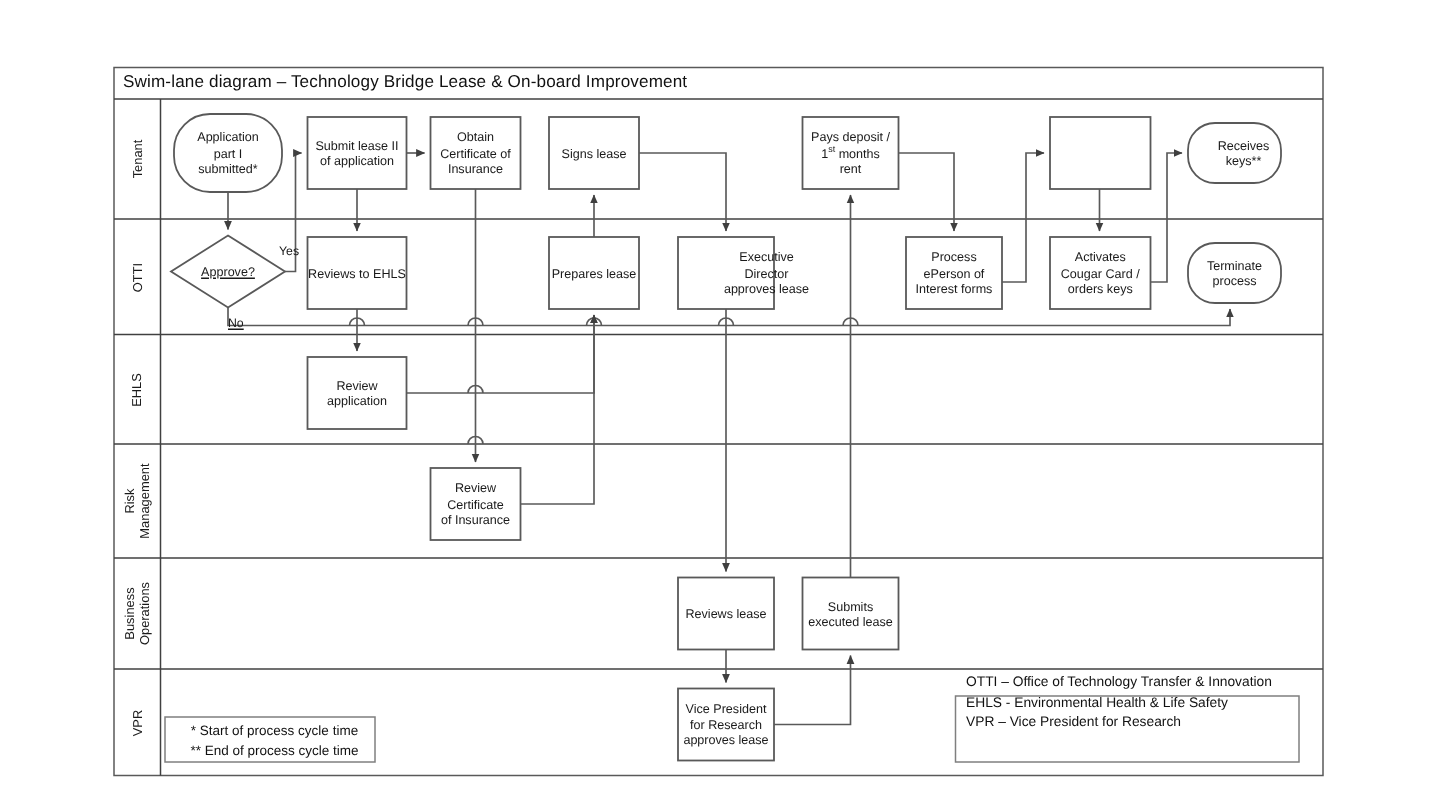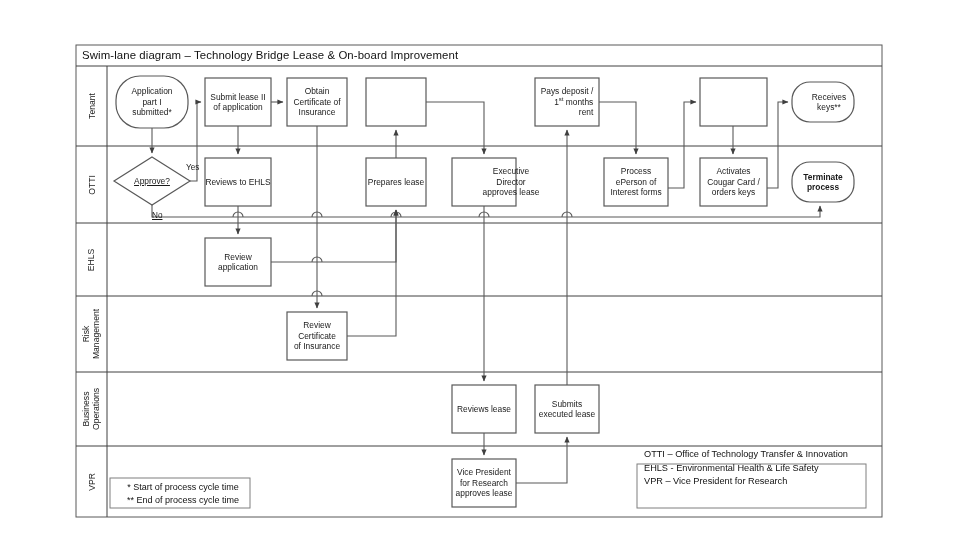--- a/index.html
+++ b/index.html
@@ -203,37 +203,38 @@
     </div>
 
     <div class="node-label" style="left:116px;top:76px;width:72px;height:52px;">Application
 part I
 submitted*</div>
     <div class="node-label" style="left:205px;top:78px;width:66px;height:48px;">Submit lease II
 of application</div>
     <div class="node-label" style="left:287px;top:78px;width:60px;height:48px;">Obtain
 Certificate of
 Insurance</div>
-    <div class="node-label" style="left:535px;top:78px;width:64px;height:48px;text-align:right;"><span>Pays deposit /<br>1<sup>st</sup> months<br>rent</span></div>
+    <div class="node-label" style="left:366px;top:78px;width:60px;height:48px;">Signs lease</div>
+    <div class="node-label" style="left:535px;top:78px;width:64px;height:48px;"><span>Pays deposit /<br>1<sup>st</sup> months<br>rent</span></div>
     <div class="node-label" style="left:792px;top:82px;width:74px;height:40px;">Receives
 keys**</div>
 
     <div class="node-label" style="left:114px;top:157px;width:76px;height:48px;text-decoration:underline;">Approve?</div>
     <div class="node-label" style="left:203px;top:158px;width:70px;height:48px;">Reviews to EHLS</div>
     <div class="node-label" style="left:364px;top:158px;width:64px;height:48px;">Prepares lease</div>
     <div class="node-label" style="left:450px;top:158px;width:68px;height:48px;margin-left:27px;">Executive
 Director
 approves lease</div>
     <div class="node-label" style="left:602px;top:158px;width:68px;height:48px;">Process
 ePerson of
 Interest forms</div>
     <div class="node-label" style="left:699px;top:158px;width:69px;height:48px;">Activates
 Cougar Card /
 orders keys</div>
-    <div class="node-label" style="left:792px;top:162px;width:62px;height:40px;font-weight:bold;">Terminate
+    <div class="node-label" style="left:792px;top:162px;width:62px;height:40px;">Terminate
 process</div>
 
     <div class="node-label" style="left:205px;top:238px;width:66px;height:48px;">Review
 application</div>
     <div class="node-label" style="left:285px;top:312px;width:64px;height:48px;">Review
 Certificate
 of Insurance</div>
     <div class="node-label" style="left:452px;top:385px;width:64px;height:48px;">Reviews lease</div>
     <div class="node-label" style="left:533px;top:385px;width:68px;height:48px;">Submits
 executed lease</div>

